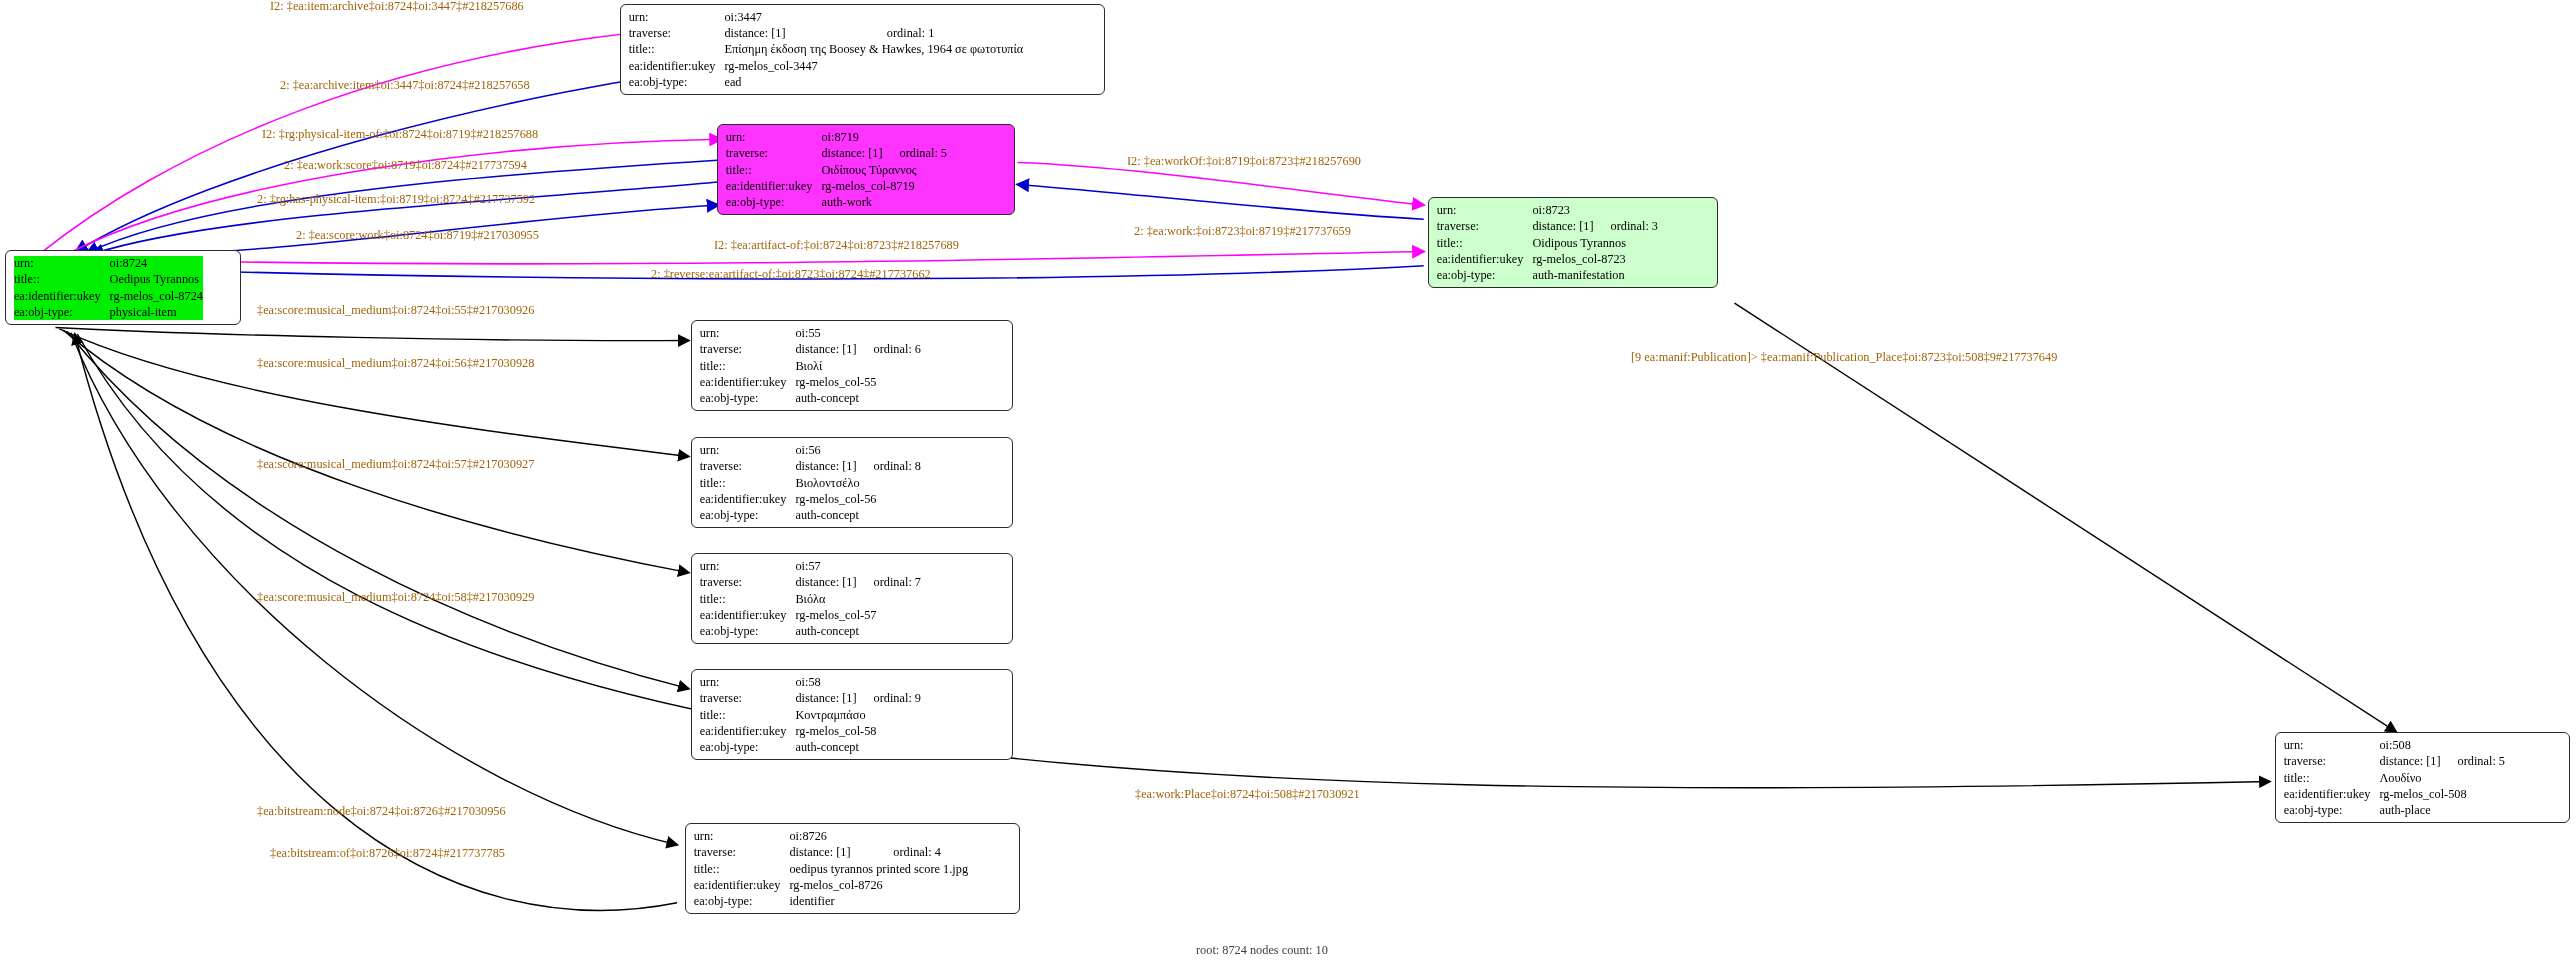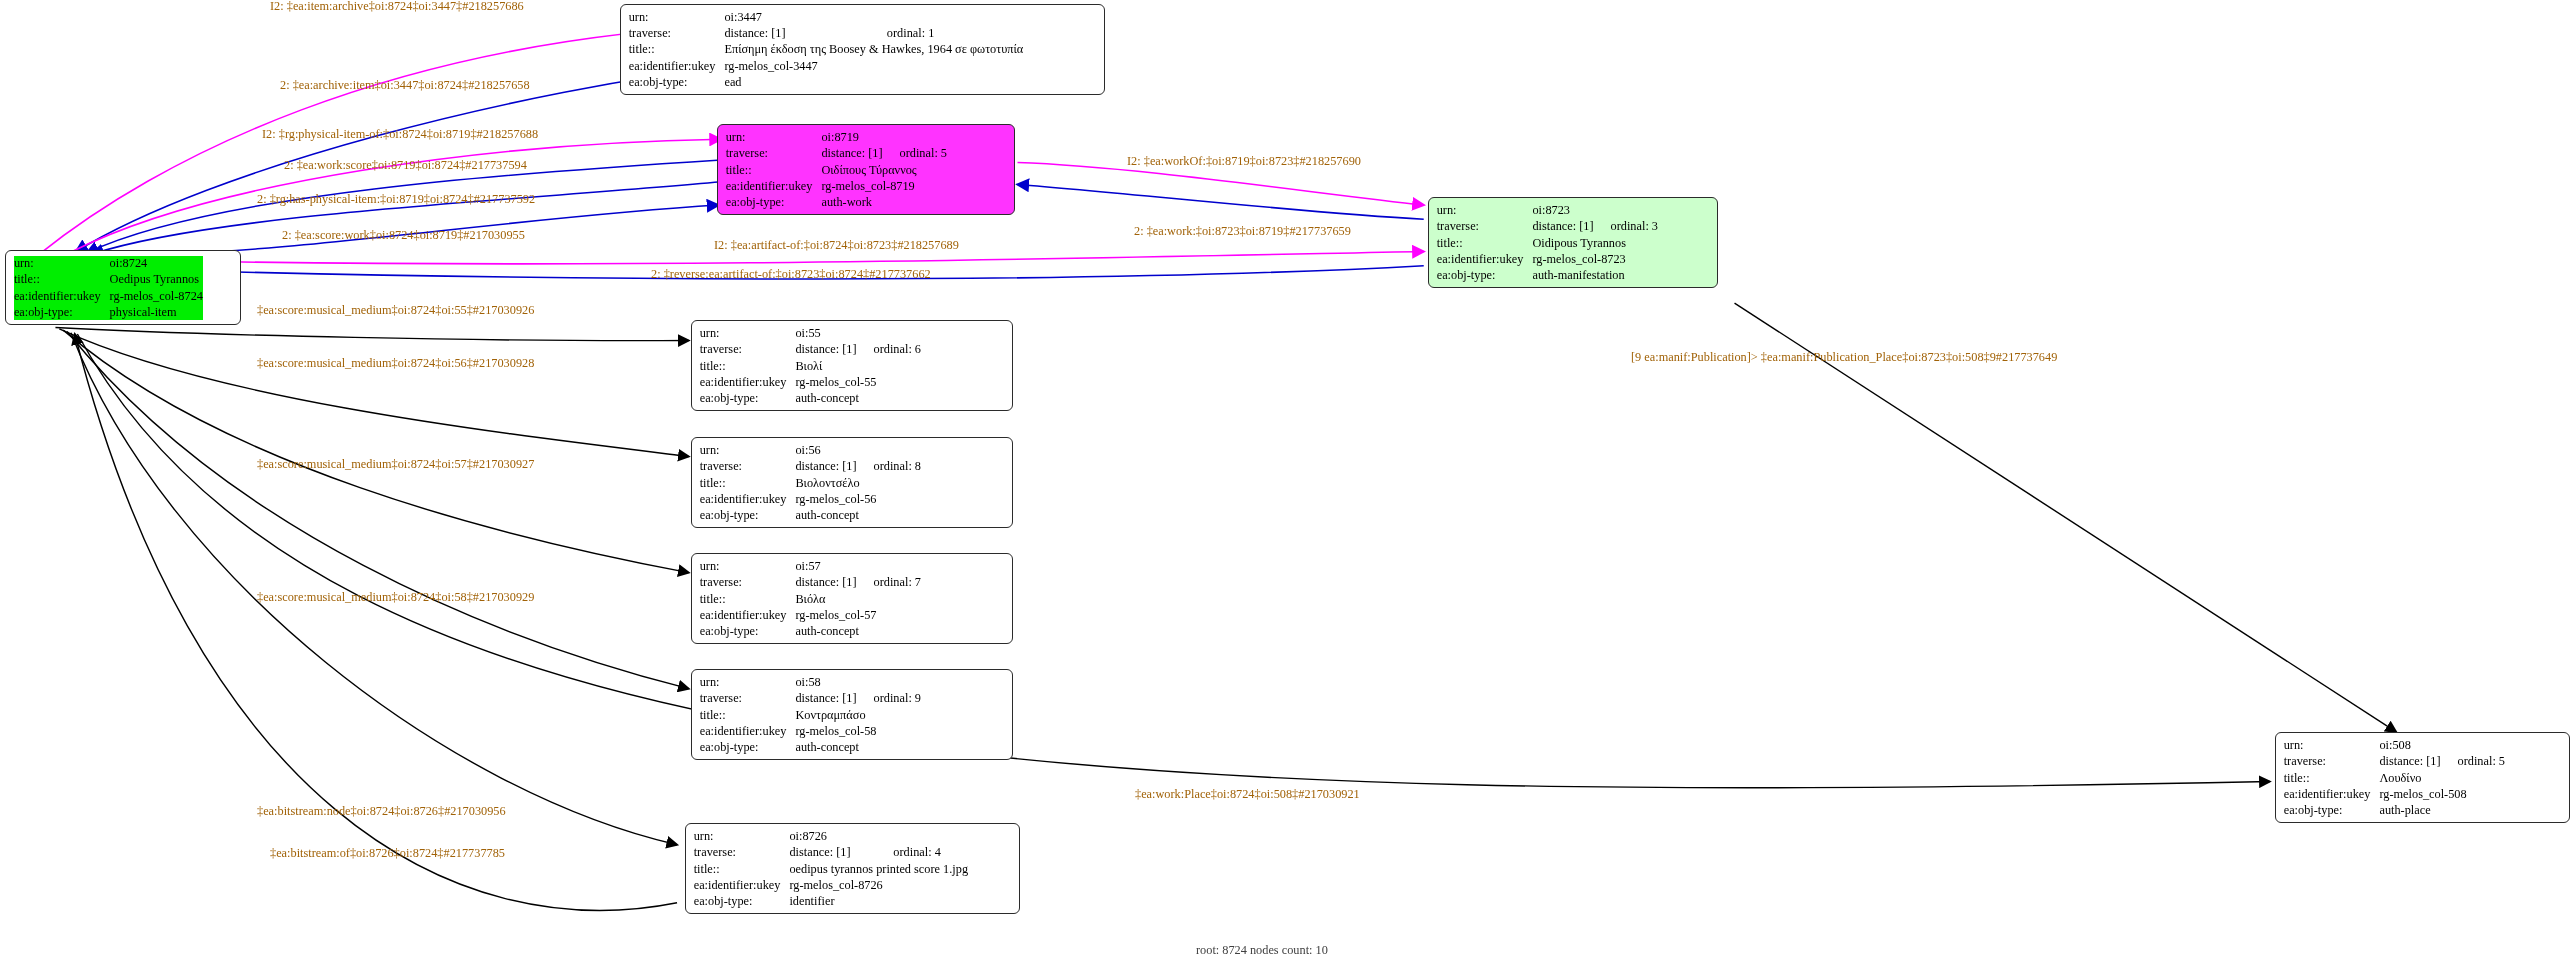--- a/index.html
+++ b/index.html
@@ -400,21 +400,21 @@
       </tr>
     </tbody>
       </table>
   </div>
 
   <div class="elabel" style="left:270px;  top:0px;">I2: ‡ea:item:archive‡oi:8724‡oi:3447‡#218257686</div>
   <div class="elabel" style="left:280px;  top:79px;">2: ‡ea:archive:item‡oi:3447‡oi:8724‡#218257658</div>
   <div class="elabel" style="left:262px;  top:128px;">I2: ‡rg:physical-item-of:‡oi:8724‡oi:8719‡#218257688</div>
   <div class="elabel" style="left:284px;  top:159px;">2: ‡ea:work:score‡oi:8719‡oi:8724‡#217737594</div>
   <div class="elabel" style="left:257px;  top:193px;">2: ‡rg:has-physical-item:‡oi:8719‡oi:8724‡#217737592</div>
-  <div class="elabel" style="left:282px;  top:229px;">2: ‡ea:score:work‡oi:8724‡oi:8719‡#217030955</div>
+  <div class="elabel" style="left:296px;  top:229px;">2: ‡ea:score:work‡oi:8724‡oi:8719‡#217030955</div>
   <div class="elabel" style="left:1127px; top:155px;">I2: ‡ea:workOf:‡oi:8719‡oi:8723‡#218257690</div>
   <div class="elabel" style="left:1134px; top:203px;margin-top:22px;">2: ‡ea:work:‡oi:8723‡oi:8719‡#217737659</div>
   <div class="elabel" style="left:714px; top:239px;">I2: ‡ea:artifact-of:‡oi:8724‡oi:8723‡#218257689</div>
   <div class="elabel" style="left:651px; top:268px;">2: ‡reverse:ea:artifact-of:‡oi:8723‡oi:8724‡#217737662</div>
   <div class="elabel" style="left:257px;  top:304px;">‡ea:score:musical_medium‡oi:8724‡oi:55‡#217030926</div>
   <div class="elabel" style="left:257px;  top:357px;">‡ea:score:musical_medium‡oi:8724‡oi:56‡#217030928</div>
   <div class="elabel" style="left:257px;  top:458px;">‡ea:score:musical_medium‡oi:8724‡oi:57‡#217030927</div>
   <div class="elabel" style="left:257px;  top:591px;">‡ea:score:musical_medium‡oi:8724‡oi:58‡#217030929</div>
   <div class="elabel" style="left:1631px; top:351px;">[9 ea:manif:Publication]&gt; ‡ea:manif:Publication_Place‡oi:8723‡oi:508‡9#217737649</div>
   <div class="elabel" style="left:1135px; top:788px;">‡ea:work:Place‡oi:8724‡oi:508‡#217030921</div>

